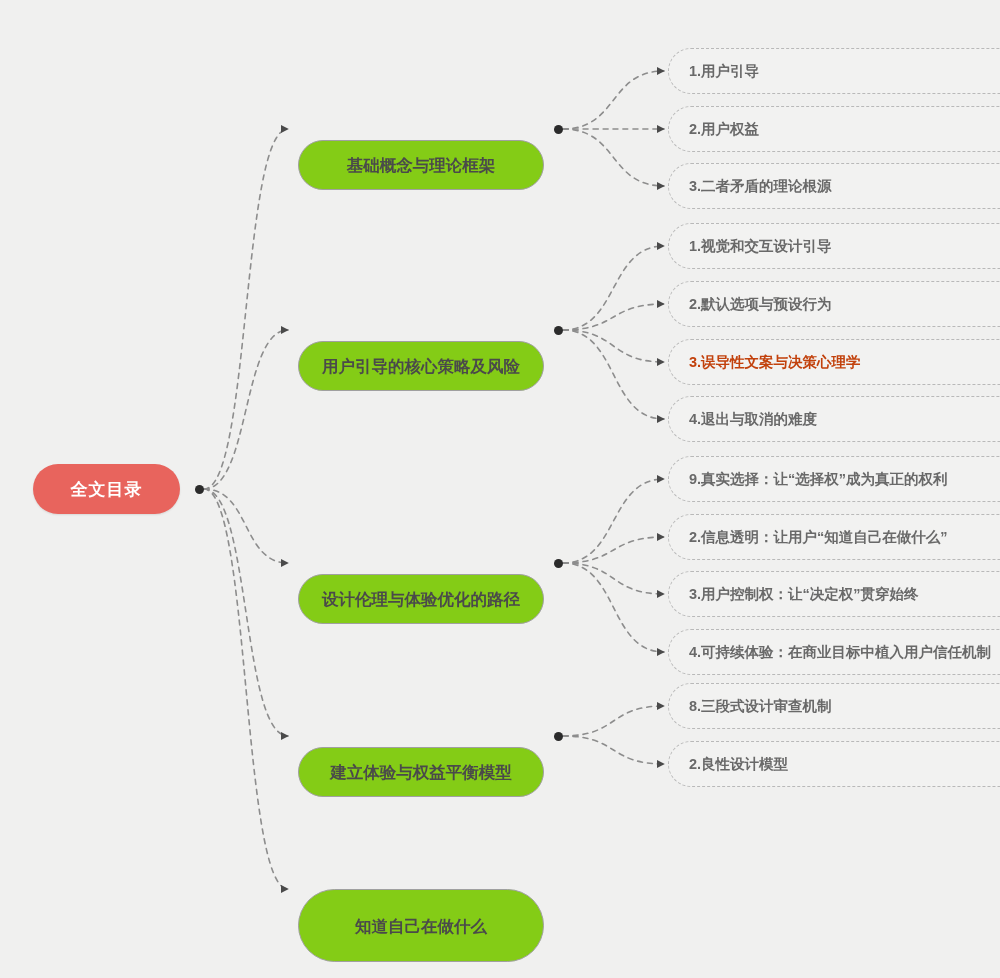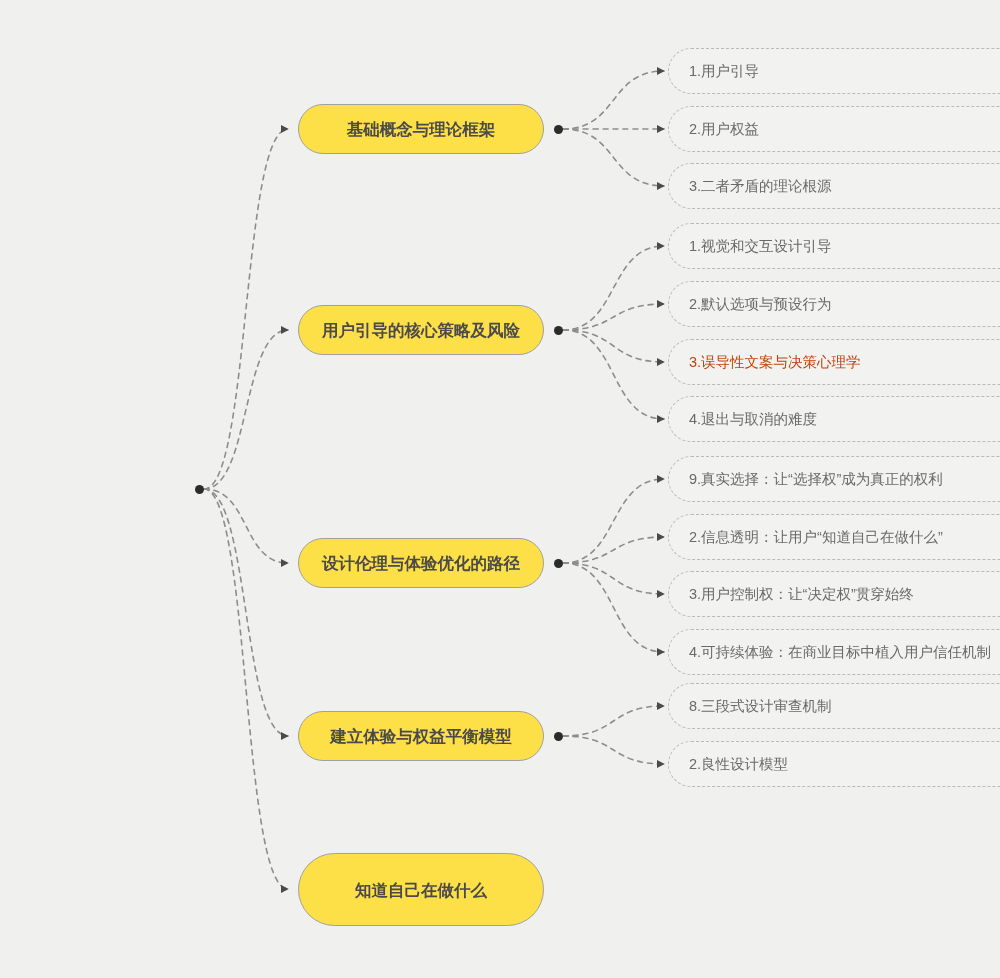--- a/index.html
+++ b/index.html
@@ -44,24 +44,25 @@
     font-size: 17px;
     font-weight: 700;
     letter-spacing: 1px;
     white-space: nowrap;
   }
   
   .branch-node {
     left: 298px;
     width: 246px;
     border: 1.4px solid #a0a0a0;
-    background: #fde047;
+    background: #84cc16;
     border-radius: 999px;
     justify-content: center;
     flex-direction: column;
+    margin-top: 36px;
   }
   .branch-label {
     color: #4a4a4a;
     font-size: 16.5px;
     font-weight: 700;
     line-height: 30px;
     white-space: nowrap;
   }
   
   .leaf-node {
@@ -70,21 +71,21 @@
     height: 46px;
     border: 1.4px dashed #b9b9b9;
     border-right: none;
     background: #f2f2f1;
     border-radius: 23px 0 0 23px;
     padding-left: 20px;
   }
   .leaf-label {
     color: #696969;
     font-size: 14.5px;
-    font-weight: 400;
+    font-weight: 700;
     white-space: nowrap;
     overflow: hidden;
     text-align: center;
   }
   
   .expand-dot {
     position: absolute;
     width: 9px;
     height: 9px;
     border-radius: 50%;
@@ -117,20 +118,23 @@
         <path d="M 563 563 C 618.55 563, 608.45 537, 664 537" marker-end="url(#arrow)"></path>
         <path d="M 563 563 C 618.55 563, 608.45 594, 664 594" marker-end="url(#arrow)"></path>
         <path d="M 563 563 C 618.55 563, 608.45 652, 664 652" marker-end="url(#arrow)"></path>
         <path d="M 204 489 C 250.2 489, 241.8 736, 288 736" marker-end="url(#arrow)"></path>
         <path d="M 563 736 C 618.55 736, 608.45 706, 664 706" marker-end="url(#arrow)"></path>
         <path d="M 563 736 C 618.55 736, 608.45 764, 664 764" marker-end="url(#arrow)"></path>
         <path d="M 204 489 C 250.2 489, 241.8 889, 288 889" marker-end="url(#arrow)"></path>
       </g>
   </svg>
 
+  <div class="node root-node" style="left: 33px; top: 464px; width: 147px; height: 50px; background: rgb(232, 100, 93);">
+    <span class="root-label">全文目录</span>
+  </div>
   <div class="expand-dot" id="root-dot" style="left: 194.5px; top: 484.5px; background: rgb(43, 43, 43);"></div>
 
   <div id="nodes">
       <div class="node branch-node" style="left: 298px; top: 104px; width: 246px; height: 50px; border-color: rgb(160, 160, 160);">
         <span class="branch-label" style="color: rgb(74, 74, 74);">基础概念与理论框架</span>
       </div>
       <div class="expand-dot" style="left: 553.5px; top: 124.5px; background: rgb(43, 43, 43);"></div>
       <div class="node leaf-node" style="top: 48px; border-color: rgb(185, 185, 185) transparent rgb(185, 185, 185) rgb(185, 185, 185); background: rgb(242, 242, 241);">
         <span class="leaf-label" style="color: rgb(105, 105, 105);">1.用户引导</span>
       </div>

